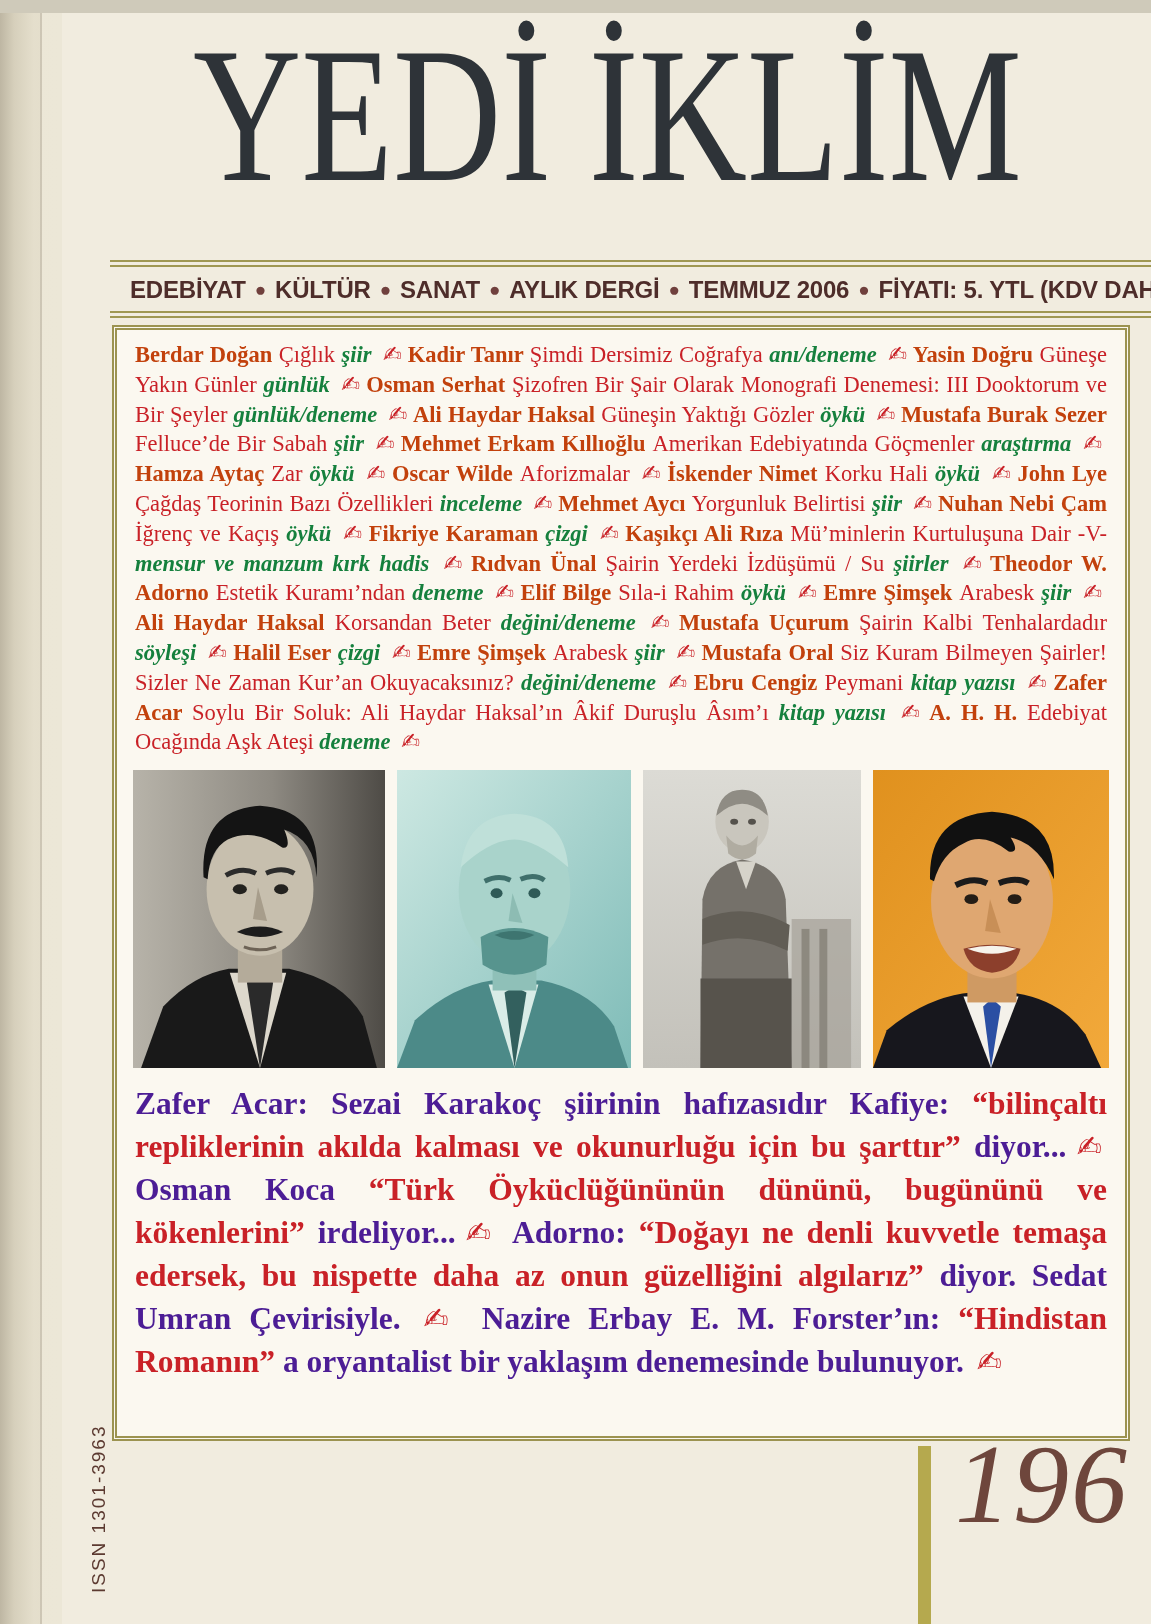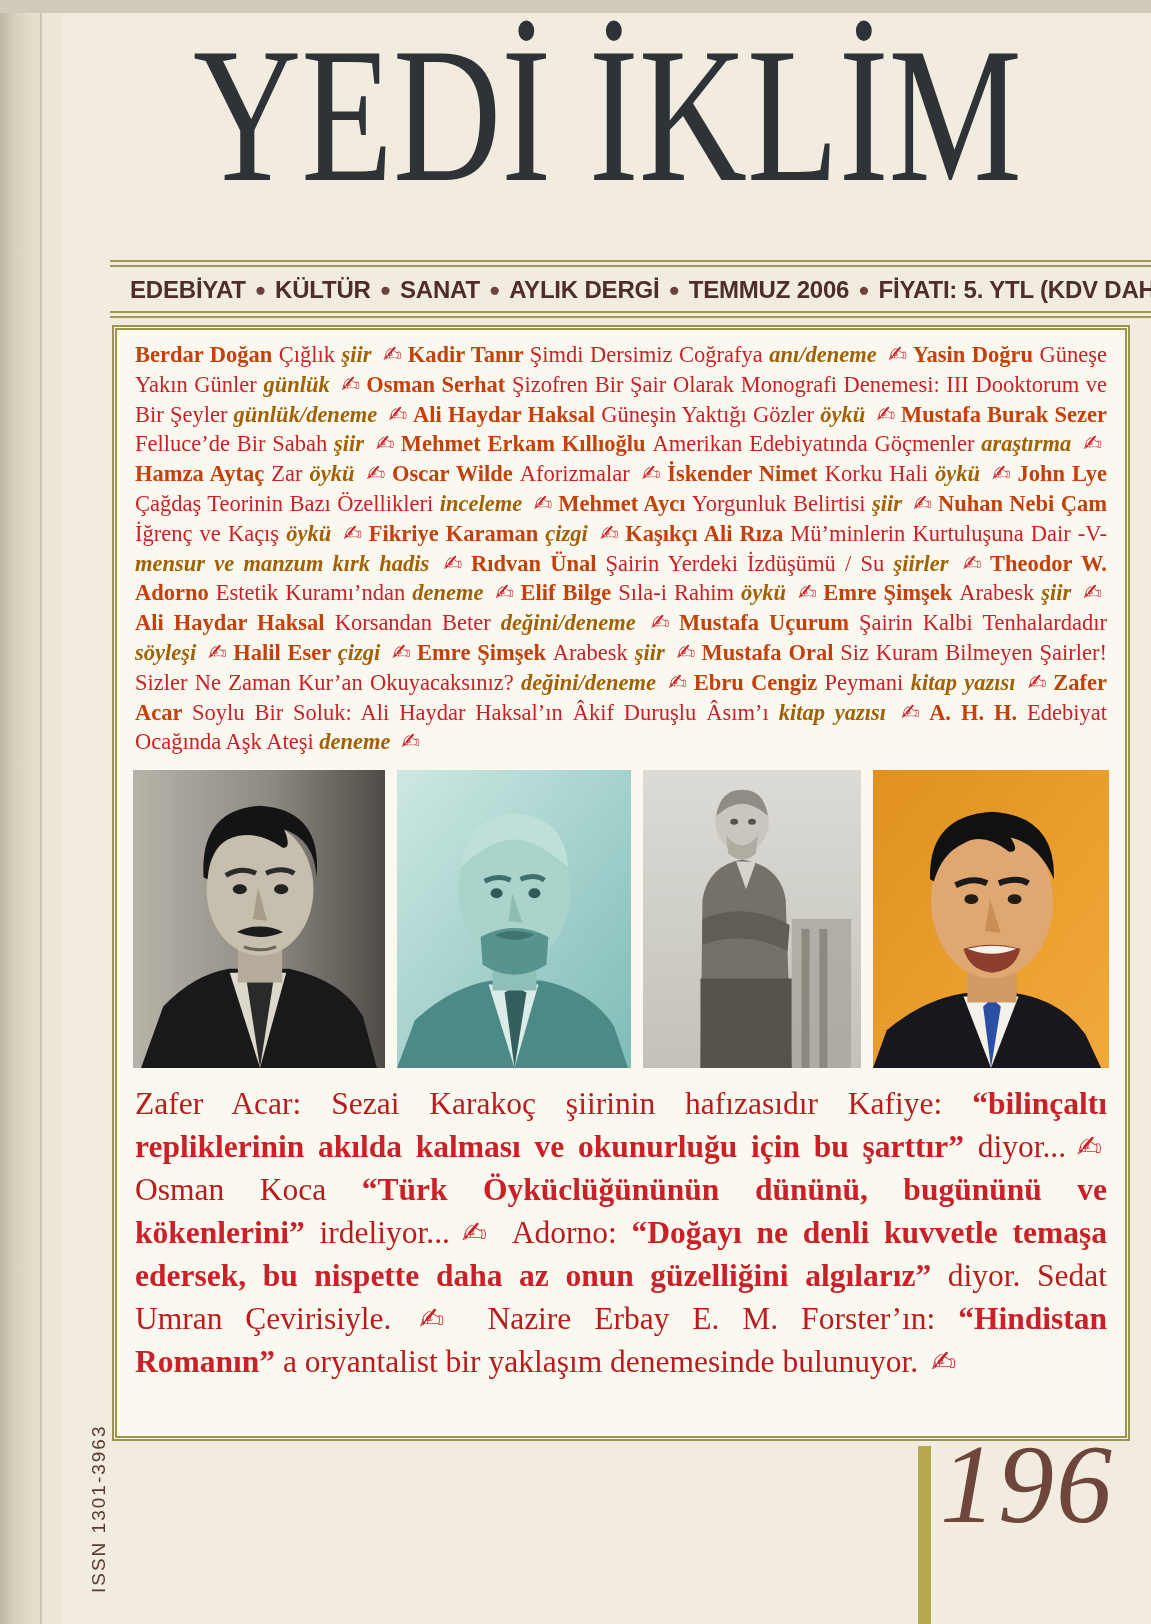--- a/index.html
+++ b/index.html
@@ -45,48 +45,48 @@
     position:absolute; left:112px; top:312px; width:1018px; height:1116px;
     box-sizing:border-box; border:5px double #9c9350; background:#fbf8f0;
     padding:8px 16px 0 16px; overflow:hidden;
   }
   .contents{
     margin:2px 2px 0 2px; text-align:justify;
     font-size:22.5px; line-height:29.8px;
   }
   .seg-author{color:#c2410c; font-weight:700;}
   .seg-title{color:#c92127; font-weight:400;}
-  .seg-genre{color:#a16207; font-weight:700; font-style:italic;}
+  .seg-genre{color:#15803d; font-weight:700; font-style:italic;}
   .seg-pen{color:#c92127; font-family:"DejaVu Sans",sans-serif; margin:0 5px; font-weight:400;}
 
   
   .photos{display:flex; gap:12px; margin-top:13px; height:298px;}
   .photo{height:298px; overflow:hidden; flex:none;}
   .photo svg{display:block; width:100%; height:100%;}
   .ph1{width:252px;} .ph2{width:234px;} .ph3{width:218px;} .ph4{width:236px;}
 
   
   .feature{
     margin:14px 2px 0 2px; text-align:justify;
     font-size:31.5px; line-height:43px;
   }
-  .seg-fblack{color:#b91c1c; font-weight:400;}
+  .seg-fblack{color:#4c1d95; font-weight:700;}
   .seg-fred{color:#c92127; font-weight:700;}
   .feature .seg-pen{font-size:30px;}
 
   
   .issn{
     position:absolute; left:88px; top:1385px; height:195px;
     writing-mode:vertical-rl; transform:rotate(180deg);
     font-family:"Liberation Sans","DejaVu Sans",sans-serif;
     font-size:19px; color:#5c3a31; letter-spacing:2px;
   }
   .gold-bar{position:absolute; left:918px; top:1433px; bottom:0; width:13px; background:#b5a94e;}
   .issue-number{
-    position:absolute; right:61px; top:1415px;
+    position:absolute; right:46px; top:1415px;
     font-style:italic; font-weight:400; font-size:112px; line-height:1;
     color:#6e463c; letter-spacing:2px;
   }
 </style>
 </head>
 <body>
 
 <div class="cover">
 
   <div class="spine"></div>

